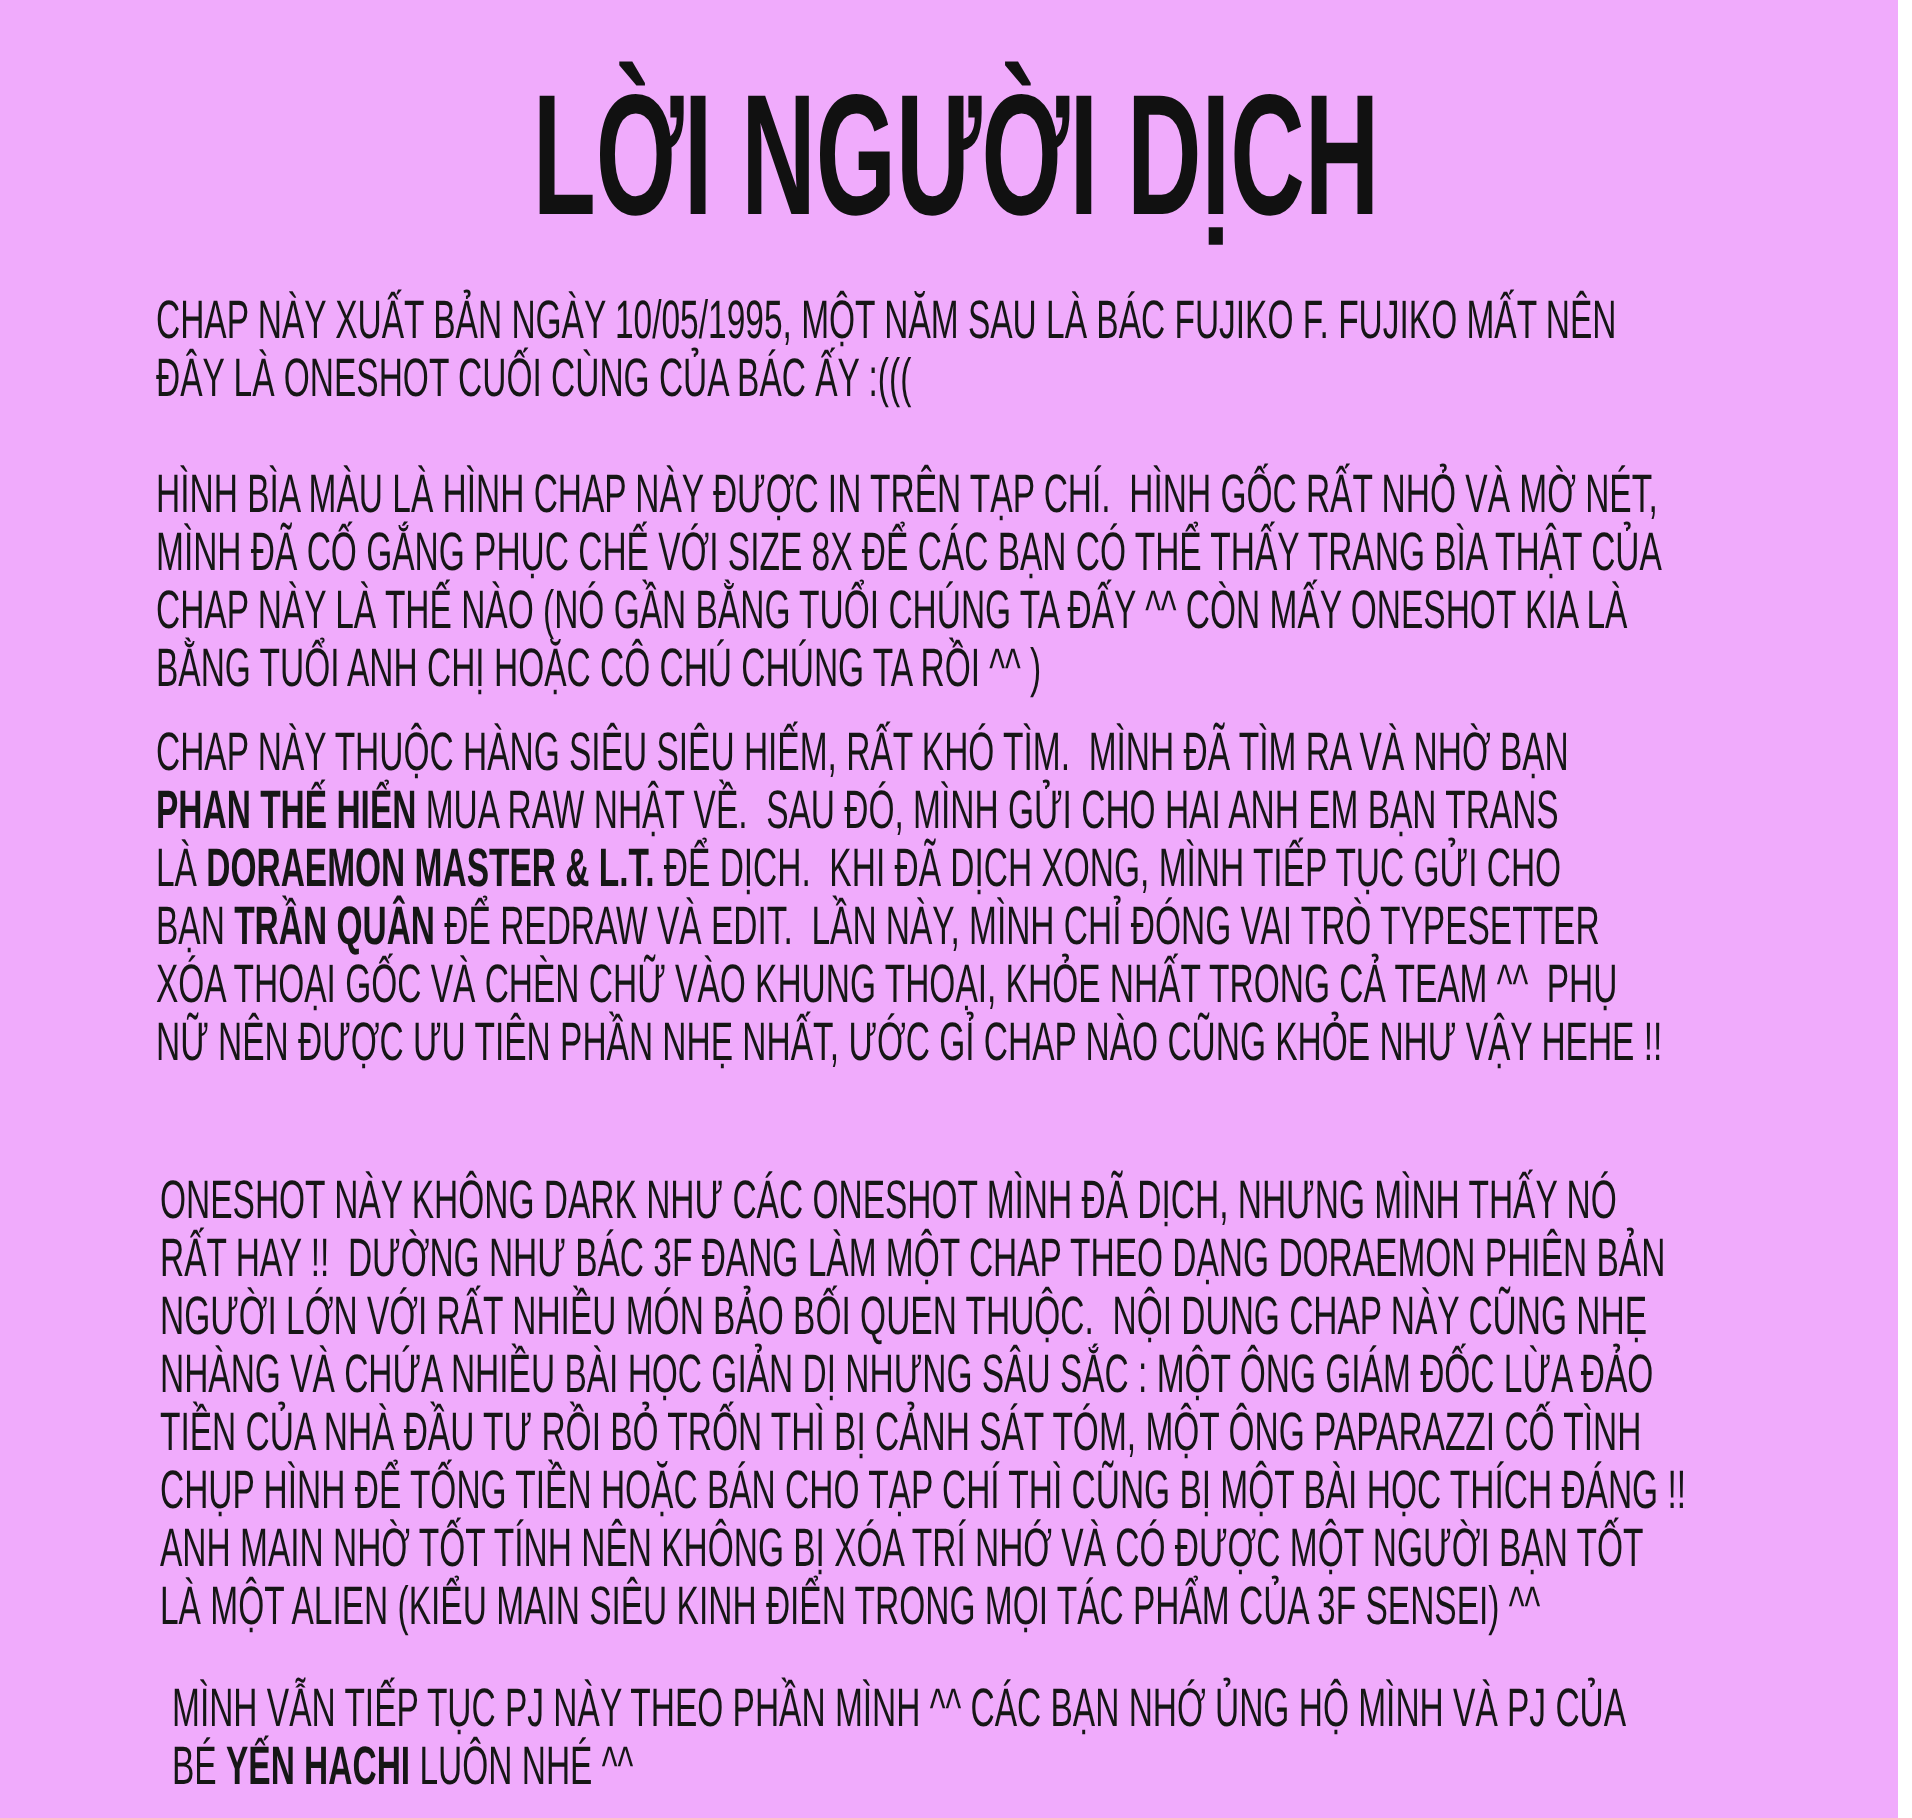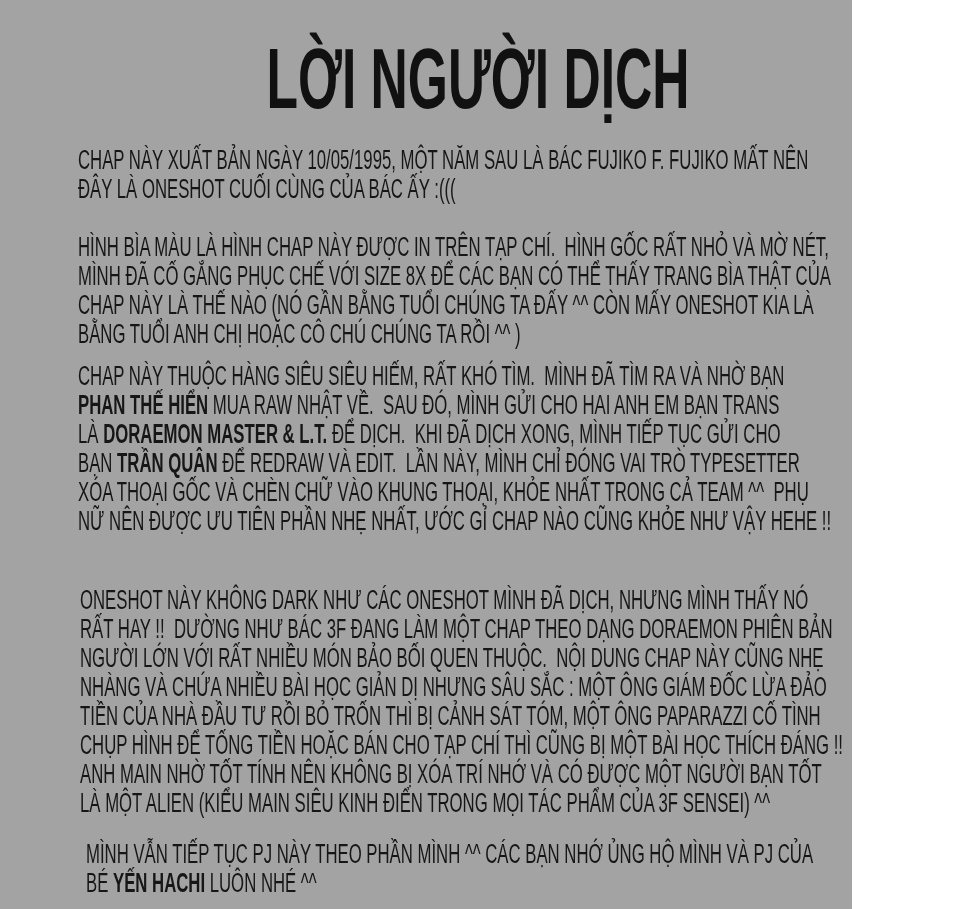--- a/index.html
+++ b/index.html
@@ -3,22 +3,22 @@
 <meta charset="utf-8">
 <style>
   html, body { margin: 0; padding: 0; }
   body {
     width: 956px; height: 909px;
     background: #ffffff;
     font-family: "Liberation Sans", sans-serif;
   }
   .page {
     position: relative;
-    width: 852px; height: 909px;
-    background: #a3a3a3;
+    width: 949px; height: 909px;
+    background: #f0abfc;
     overflow: hidden;
     color: #161616;
   }
   .title {
     position: absolute;
     top: 34px; left: 0;
     width: 956px;
     margin: 0;
     text-align: center;
     font-size: 86px;

